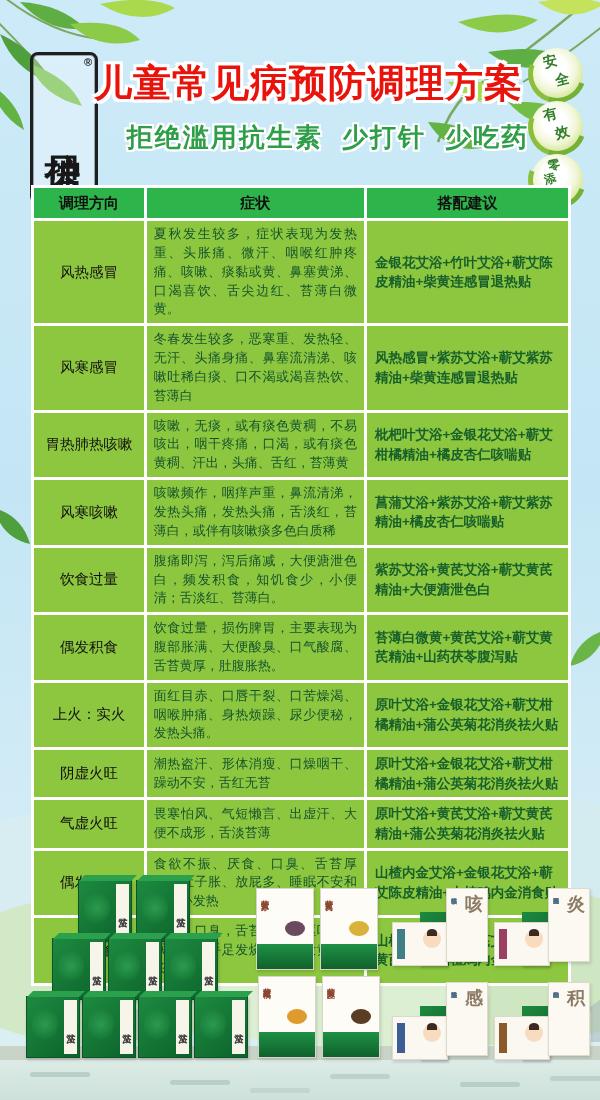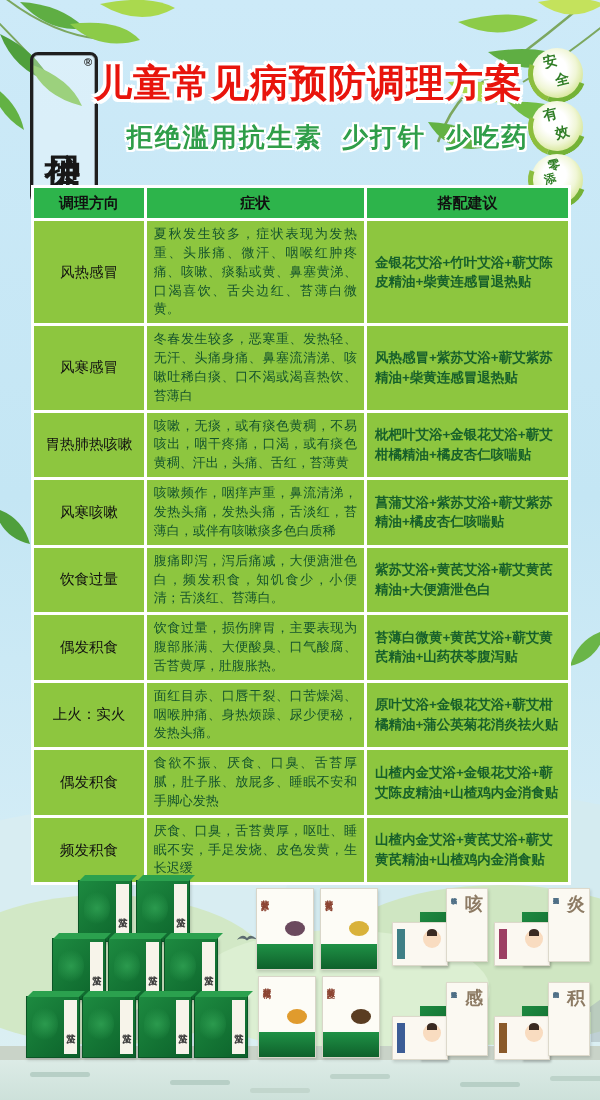--- a/index.html
+++ b/index.html
@@ -266,20 +266,30 @@
     <td class="dir">偶发积食</td>
     <td class="sym">饮食过量，损伤脾胃，主要表现为腹部胀满、大便酸臭、口气酸腐、舌苔黄厚，肚腹胀热。</td>
     <td class="sug">苔薄白微黄+黄芪艾浴+蕲艾黄芪精油+山药茯苓腹泻贴</td>
   </tr>
   <tr>
     <td class="dir">上火：实火</td>
     <td class="sym">面红目赤、口唇干裂、口苦燥渴、咽喉肿痛、身热烦躁、尿少便秘，发热头痛。</td>
     <td class="sug">原叶艾浴+金银花艾浴+蕲艾柑橘精油+蒲公英菊花消炎祛火贴</td>
   </tr>
   <tr>
+    <td class="dir">阴虚火旺</td>
+    <td class="sym">潮热盗汗、形体消瘦、口燥咽干、躁动不安，舌红无苔</td>
+    <td class="sug">原叶艾浴+金银花艾浴+蕲艾柑橘精油+蒲公英菊花消炎祛火贴</td>
+  </tr>
+  <tr>
+    <td class="dir">气虚火旺</td>
+    <td class="sym">畏寒怕风、气短懒言、出虚汗、大便不成形，舌淡苔薄</td>
+    <td class="sug">原叶艾浴+黄芪艾浴+蕲艾黄芪精油+蒲公英菊花消炎祛火贴</td>
+  </tr>
+  <tr>
     <td class="dir">偶发积食</td>
     <td class="sym">食欲不振、厌食、口臭、舌苔厚腻，肚子胀、放屁多、睡眠不安和手脚心发热</td>
     <td class="sug">山楂内金艾浴+金银花艾浴+蕲艾陈皮精油+山楂鸡内金消食贴</td>
   </tr>
   <tr>
     <td class="dir">频发积食</td>
     <td class="sym">厌食、口臭，舌苔黄厚，呕吐、睡眠不安，手足发烧、皮色发黄，生长迟缓</td>
     <td class="sug">山楂内金艾浴+黄芪艾浴+蕲艾黄芪精油+山楂鸡内金消食贴</td>
   </tr>
 </tbody>

